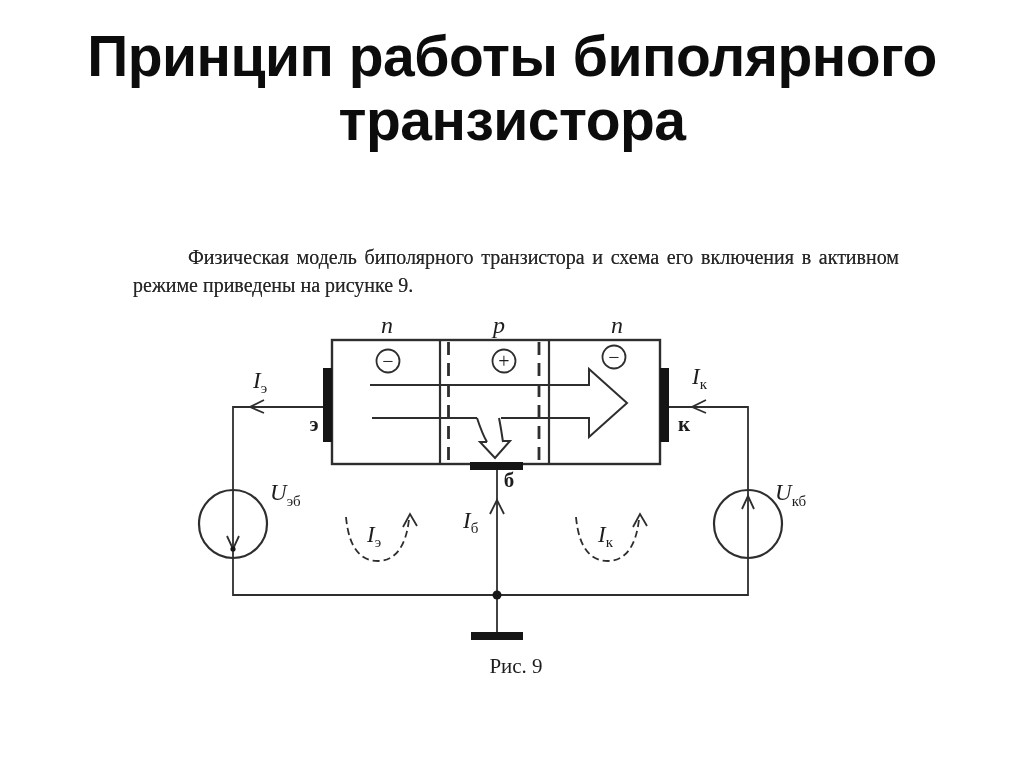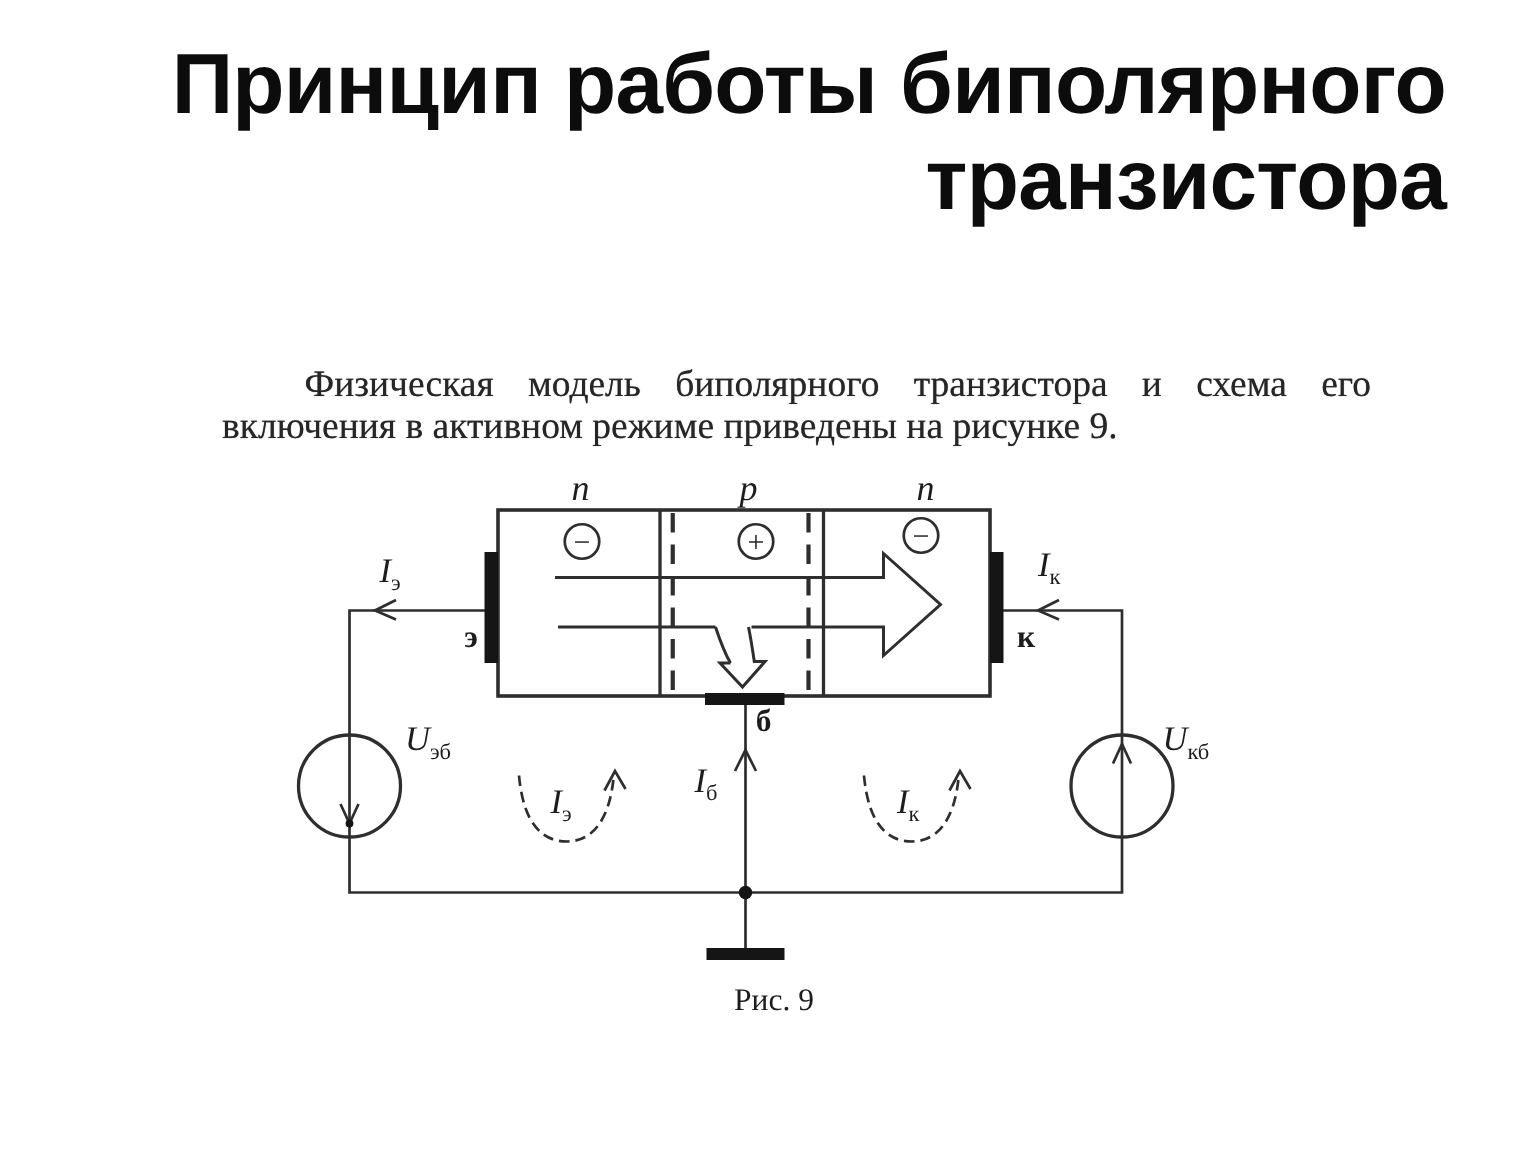--- a/index.html
+++ b/index.html
@@ -4,36 +4,35 @@
 <style>
   html,body{margin:0;padding:0;}
   body{
     width:1024px;height:767px;position:relative;overflow:hidden;
     background:#ffffff;
     font-family:"Liberation Serif", serif;
   }
   .slide-title{
     position:absolute;left:0;top:24px;width:1024px;
     padding:0 60px;box-sizing:border-box;
-    text-align:right;
+    text-align:center;
     font-family:"Liberation Sans", sans-serif;
     font-weight:700;
     font-size:57px;line-height:64px;
     color:#0c0c0c;
     letter-spacing:-0.5px;
   }
   .scan-paragraph{
     position:absolute;left:133px;top:243px;width:766px;
     font-family:"Liberation Serif", serif;
-    font-size:25px;line-height:28px;
+    font-size:20px;line-height:28px;
     color:#262626;
     text-align:justify;
     text-indent:55px;
     text-shadow:0 0 0.6px rgba(45,45,45,0.75);
-    margin-left:15px;
   }
   svg.figure{position:absolute;left:0;top:0;}
   .ink{stroke:#2e2e2e;fill:none;}
   .w1{stroke-width:1.8px;}
   .w2{stroke-width:2.2px;}
   .w3{stroke-width:2.8px;}
   .solidfill{fill:#151515;stroke:none;}
   .lbl{font-family:"Liberation Serif", serif;fill:#1d1d1d;}
   .it{font-style:italic;}
   .bold{font-weight:700;}

